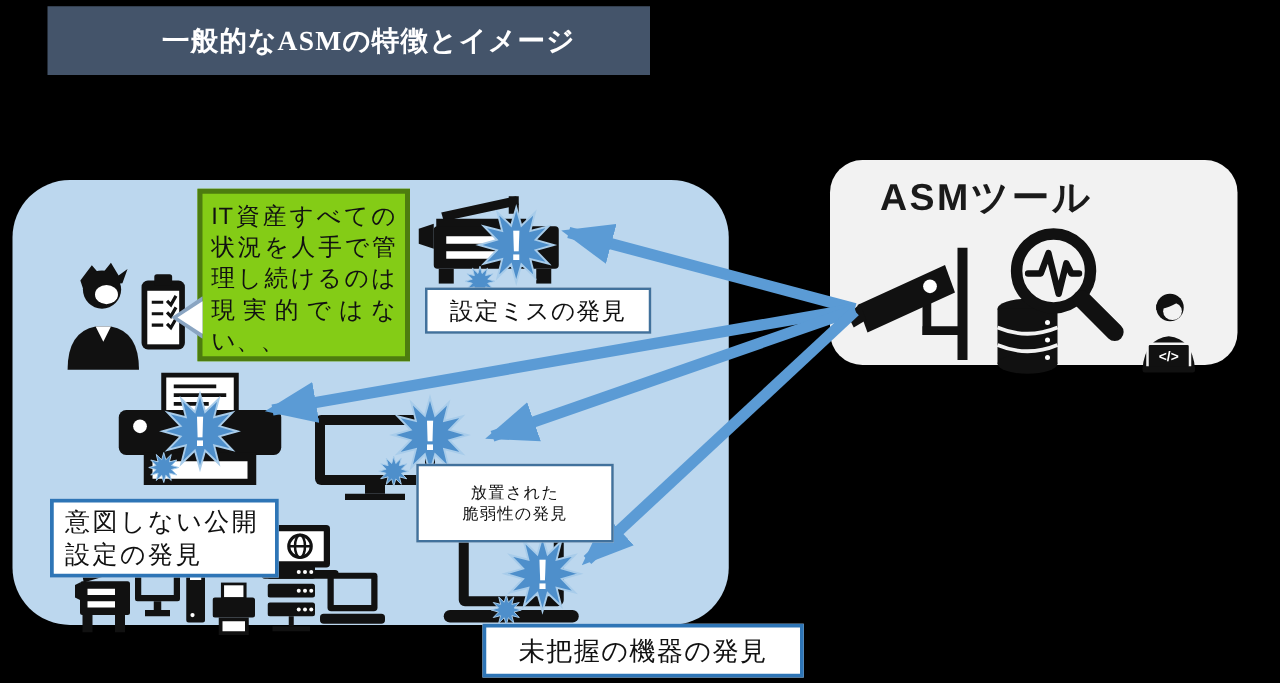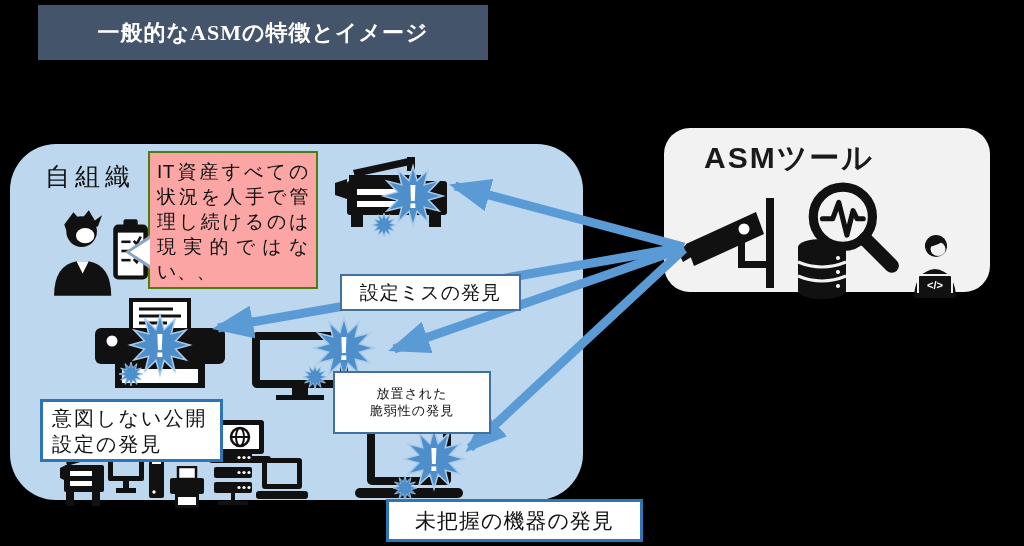--- a/index.html
+++ b/index.html
@@ -1,47 +1,47 @@
 <!DOCTYPE html>
 <html><head>
 <meta charset="utf-8">
 <style>
   html,body{margin:0;padding:0;background:#000;}
   #canvas{position:relative;width:1024px;height:546px;background:#000;overflow:hidden;
           font-family:"Liberation Sans","DejaVu Sans",sans-serif;color:#111;}
 
   
   .header-bar{position:absolute;left:38px;top:5px;width:450px;height:55px;background:#44546A;
-              display:flex;align-items:center;justify-content:center;z-index:10;}
+              display:flex;align-items:center;justify-content:center;z-index:10;padding-left:32px;}
   .header-bar .title{color:#fff;font-size:22px;font-weight:bold;letter-spacing:1px;
               font-family:"Liberation Serif","DejaVu Serif",serif;}
 
   
   .org-box{position:absolute;left:10px;top:144px;width:573px;height:356px;background:#BCD7EE;
            border-radius:46px;z-index:1;}
   .org-label{position:absolute;left:45px;top:160px;font-size:25px;letter-spacing:5px;z-index:20;}
 
   
-  .bubble{position:absolute;left:148px;top:151px;width:170px;height:138px;background:#fca5a5;
-          border:2px solid #4d7c0f;z-index:50;box-sizing:border-box;padding:6px 7px;}
+  .bubble{position:absolute;left:158px;top:151px;width:170px;height:138px;background:#84cc16;
+          border:4px solid #4d7c0f;z-index:50;box-sizing:border-box;padding:6px 7px;}
   .bubble .txt{font-size:19px;line-height:1.32;letter-spacing:0.5px;text-align:justify;}
   .bubble:before{content:"";position:absolute;left:-25px;top:82px;width:0;height:0;
           border-style:solid;border-width:17px 25px 17px 0;border-color:transparent #8AA5C2 transparent transparent;}
   .bubble:after{content:"";position:absolute;left:-20px;top:86px;width:0;height:0;
           border-style:solid;border-width:13px 20px 13px 0;border-color:transparent #fff transparent transparent;}
 
   
   .icon{position:absolute;z-index:20;}
   .burst{position:absolute;z-index:30;}
 
   
   .find-box{position:absolute;background:#fff;border:2px solid #41719C;z-index:50;
             box-sizing:border-box;display:flex;flex-direction:column;justify-content:center;}
   .find-box .ln{display:block;}
-  #box-config{left:340px;top:230px;width:181px;height:37px;font-size:19px;align-items:center;letter-spacing:1px;margin-top:44px;}
+  #box-config{left:340px;top:230px;width:181px;height:37px;font-size:19px;align-items:center;letter-spacing:1px;}
   #box-public{left:40px;top:399px;width:183px;height:63px;font-size:20px;padding-left:9px;
               line-height:1.3;letter-spacing:2px;border-width:3px;border-color:#2E75B6;}
   #box-vuln{left:333px;top:371px;width:158px;height:63px;font-size:13px;align-items:center;
             line-height:1.3;letter-spacing:1px;}
   #box-unknown{left:386px;top:499px;width:257px;height:43px;font-size:21px;align-items:center;
                letter-spacing:1px;border-width:3px;border-color:#2E75B6;}
 
   
   .asm-box{position:absolute;left:664px;top:128px;width:326px;height:164px;background:#F2F2F2;
            border-radius:26px;z-index:10;box-shadow:2px 3px 4px rgba(0,0,0,0.35);}
@@ -54,21 +54,20 @@
 </head>
 <body>
 
 <div id="canvas">
 
   <div class="header-bar">
     <span class="title">一般的なASMの特徴とイメージ</span>
   </div>
 
   <div class="org-box"></div>
-  <div class="org-label">自組織</div>
 
   <svg class="icon" style="left:50px;top:208px;" width="102" height="88" viewBox="0 0 100 86">
     <path d="M14,16 L23,4 L30,12 L38,2 L44,12 L51,7 L47,18 L16,22 Z" fill="#111"></path>
     <circle cx="31" cy="23" r="15" fill="#111"></circle>
     <ellipse cx="34.5" cy="27" rx="9" ry="7.5" fill="#fff"></ellipse>
     <path d="M4,86 Q4,56 26,52 L38,52 Q60,56 60,86 Z" fill="#111"></path>
     <polygon points="26,52 38,52 32,64" fill="#fff"></polygon>
     <rect x="62" y="16" width="34" height="54" rx="5" fill="#111"></rect>
     <rect x="66.5" y="24" width="25" height="42" fill="#fff"></rect>
     <rect x="72" y="11" width="14" height="9" rx="2" fill="#111"></rect>

